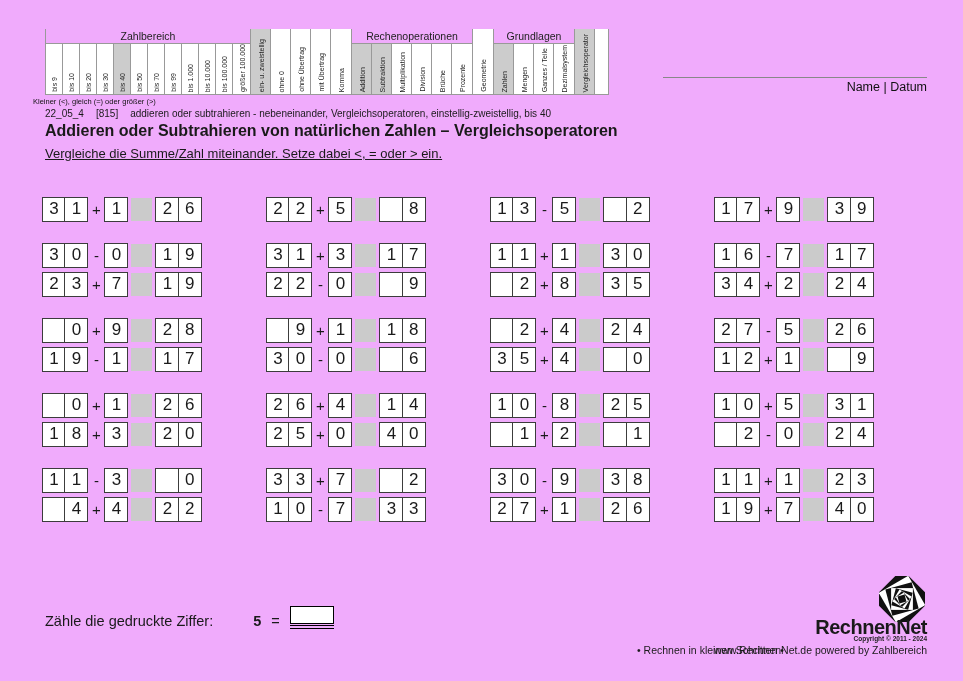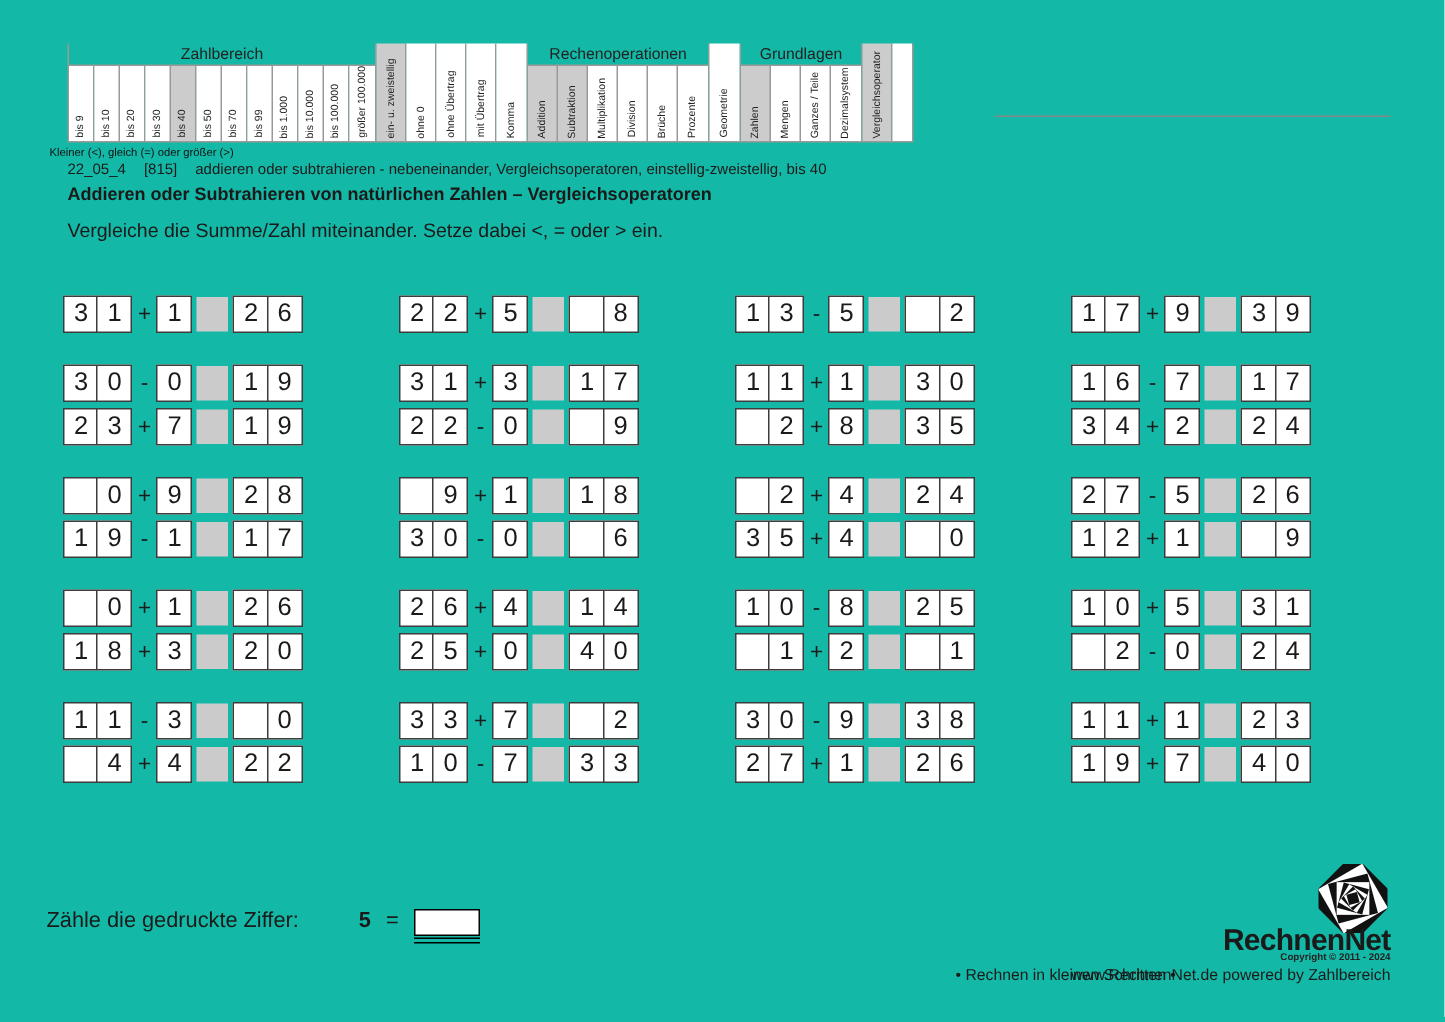--- a/index.html
+++ b/index.html
@@ -1,18 +1,18 @@
 <!DOCTYPE html>
 <html><head>
 <meta charset="utf-8">
 <style>
   * { margin:0; padding:0; box-sizing:border-box; }
   html,body { background:#fff; }
   .page {
-    position:relative; width:963px; height:681px; background:#14b8a6;
+    position:relative; width:963px; height:681px; background:#f0abfc;
     font-family:"Liberation Sans", sans-serif; color:#1a1a1a; overflow:hidden;
   }
   
   .header-table { position:absolute; left:45px; top:29px; display:flex; align-items:flex-end; border-bottom:1px solid #999; }
   .hgroup { display:flex; flex-direction:column; justify-content:flex-end; border-left:1px solid #999; }
   .header-table .hgroup:last-child { border-right:1px solid #999; }
   .hgroup-label { height:15px; line-height:15px; font-size:10.5px; text-align:center; color:#222; border-bottom:1px solid #999; white-space:nowrap; overflow:visible; }
   .hcols { display:flex; }
   .hcol { position:relative; width:20px; height:50px; border-right:1px solid #999; background:#fff; }
   .hcols .hcol:last-child { border-right:none; }
@@ -25,34 +25,34 @@
     font-size:7px; white-space:nowrap; color:#222;
   }
   .hcol.endcap { width:13px; }
   .legend { position:absolute; left:33px; top:97px; font-size:7.5px; color:#111; }
   
   .nd-line { position:absolute; left:663px; top:77px; width:264px; border-top:1px solid #888; }
   .nd-label { position:absolute; left:663px; top:80px; width:264px; text-align:right; font-size:12.5px; color:#111; }
   
   .meta { position:absolute; left:45px; top:108px; font-size:10px; }
   .meta span { margin-right:12px; }
-  .title { position:absolute; left:45px; top:122px; font-size:12px; font-weight:bold; }
-  .instruction { position:absolute; left:45px; top:146px; font-size:13px; }
+  .title { position:absolute; left:45px; top:122px; font-size:16px; font-weight:bold; }
+  .instruction { position:absolute; left:45px; top:146px; font-size:13px;text-decoration:underline; }
   
   .exercise-area { position:absolute; left:42px; top:196px; }
   .ex-group { margin-bottom:20px; }
   .ex-row { display:grid; grid-template-columns:repeat(4,166px); column-gap:58px; margin-bottom:3px; }
   .exercise { display:flex; align-items:center; height:26px; }
   .pair { display:flex; }
   .cell { width:24px; height:25px; border:1.6px solid #3c3c3c; display:flex; align-items:center; justify-content:center; font-size:17px; background:#fff; }
   .pair .cell:last-child { margin-left:-1.6px; }
   .op { width:16px; text-align:center; font-size:15px; }
   .cmp { width:21px; height:23px; background:#cbcbcb; margin:0 3px; }
   
-  .count-task { position:absolute; left:31px; top:606px; display:flex; align-items:flex-start; font-size:14.5px; }
+  .count-task { position:absolute; left:45px; top:606px; display:flex; align-items:flex-end; font-size:14.5px; }
   .count-label { margin-right:40px; }
   .count-digit { font-weight:bold; margin-right:10px; }
   .count-eq { margin-right:10px; }
   .count-box-wrap { display:flex; flex-direction:column; align-items:stretch; }
   .count-box { width:44px; height:18px; border:1.5px solid #000; background:#fff; }
   .count-underline { height:4px; border-top:1px solid #000; border-bottom:1px solid #000; margin-top:1px; }
   .filename { position:absolute; left:45px; top:641px; font-size:8.5px; color:#111; }
   .logo { position:absolute; left:879px; top:576px; }
   .brand-name { position:absolute; right:36px; top:616px; font-size:20px; font-weight:bold; letter-spacing:-0.5px; }
   .copyright { position:absolute; right:36px; top:635px; font-size:6.5px; font-weight:bold; color:#222; }
@@ -179,20 +179,21 @@
           </div>
           <div class="hcol tall endcap">
             <span></span>
           </div>
         </div>
       </div>
     </div>
   <div class="legend">Kleiner (&lt;), gleich (=) oder größer (&gt;)</div>
 
   <div class="nd-line"></div>
+  <div class="nd-label">Name | Datum</div>
 
   <div class="meta">
     <span>22_05_4</span><span>[815]</span><span>addieren oder subtrahieren - nebeneinander, Vergleichsoperatoren, einstellig-zweistellig, bis 40</span>
   </div>
   <div class="title">Addieren oder Subtrahieren von natürlichen Zahlen – Vergleichsoperatoren</div>
   <div class="instruction">Vergleiche die Summe/Zahl miteinander. Setze dabei &lt;, = oder &gt; ein.</div>
 
   <div class="exercise-area">
       <div class="ex-group">
         <div class="ex-row">

